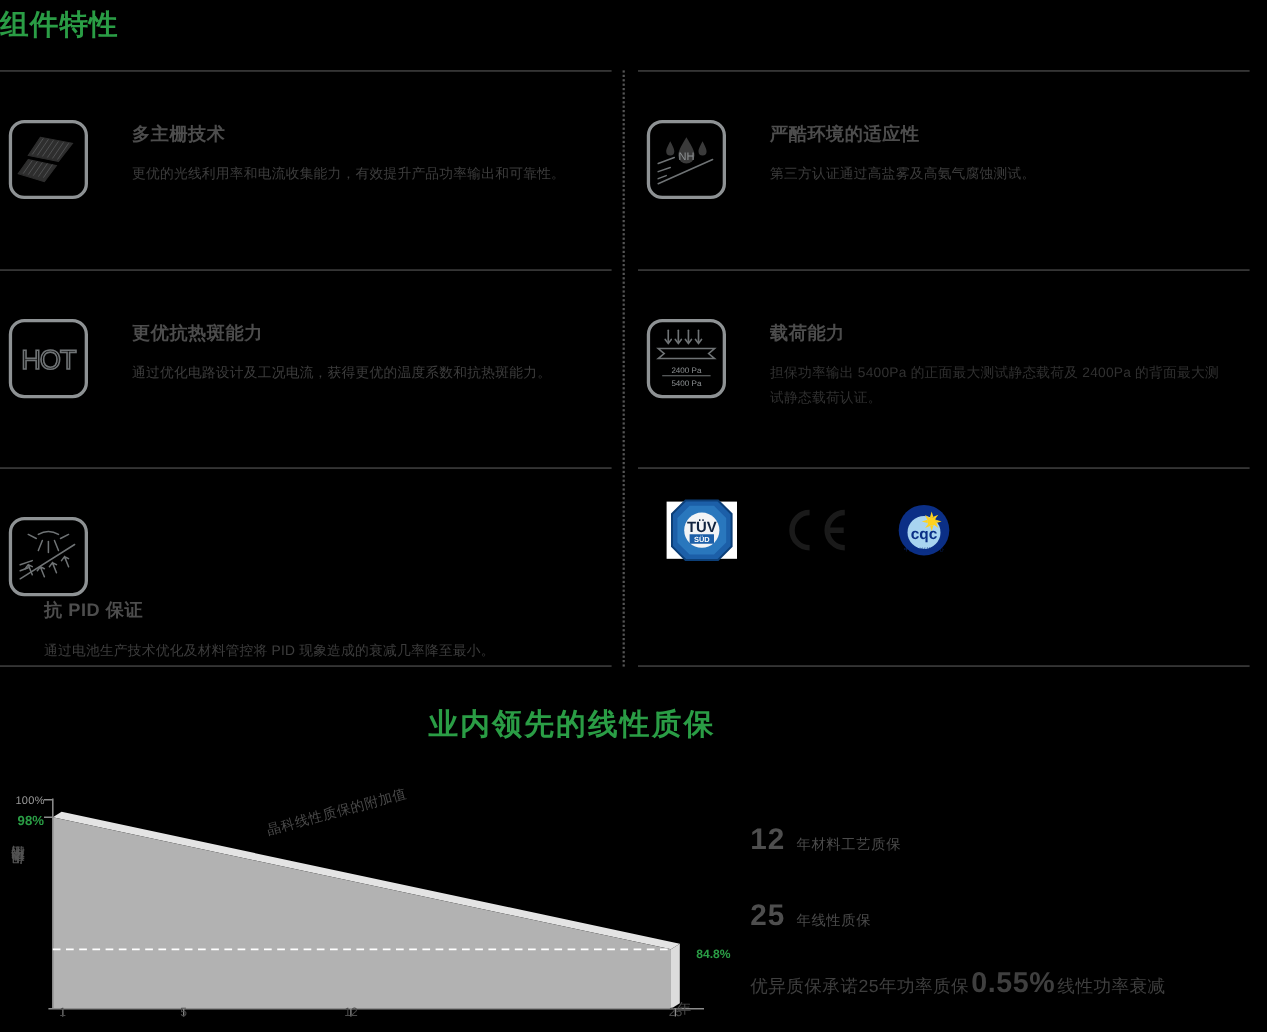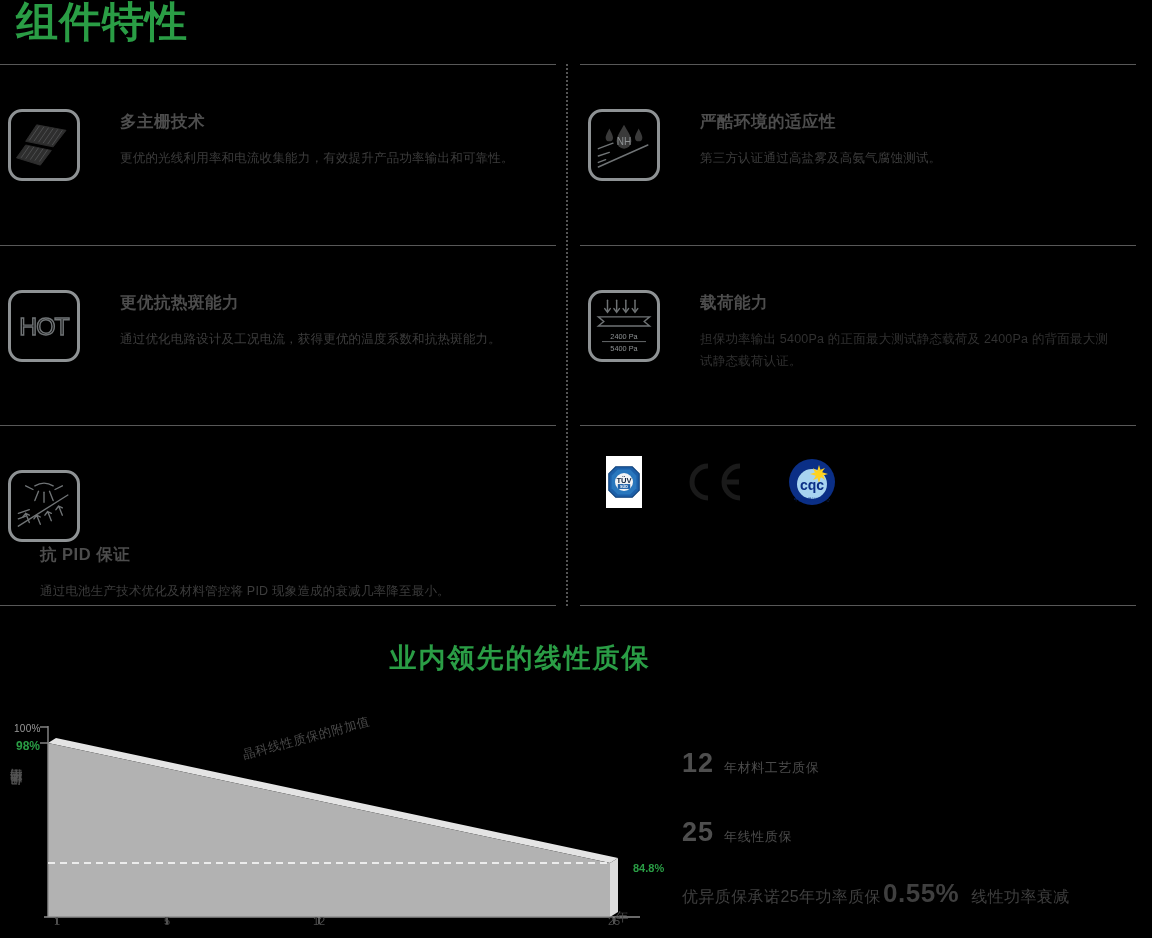--- a/index.html
+++ b/index.html
@@ -6,22 +6,22 @@
   html, body {
     width: 1152px; height: 938px;
     background: #000;
     font-family: "Liberation Sans", "DejaVu Sans", sans-serif;
     overflow: hidden;
   }
   .page { position: relative; width: 1152px; height: 938px; }
 
   
   .page-title {
-    position: absolute; left: 16px; top: 2px;
-    font-size: 42px; font-weight: 700; letter-spacing: 1px;
+    position: absolute; left: 0; top: 2px;
+    font-size: 26px; font-weight: 700; letter-spacing: 1px;
     color: #2a9d45; line-height: 40px;
   }
 
   
   .features {
     position: absolute; left: 0; top: 64px;
     width: 1152px; height: 542px;
   }
   .col { position: absolute; top: 0; width: 556px; height: 542px; }
   .col-left  { left: 0; }
@@ -63,21 +63,21 @@
     max-width: 420px; letter-spacing: .2px;
   }
   .feat-desc.dim { color: #313131; }
 
   
   .icon-box svg { display:block; width:100%; height:100%; }
 
   
   .certs { display: flex; align-items: center; padding-left: 26px; gap: 42px; }
   .cert-tuv {
-    width: 36px; height: 52px; position: relative;
+    width: 64px; height: 52px; position: relative;
     background: #fff; display:flex; align-items:center; justify-content:center;
   }
   .cert-ce { width: 62px; height: 44px; }
   .cert-cqc { width: 48px; height: 48px; }
 
   
   .warranty-title {
     position: absolute; top: 640px; left: 0; width: 1008px;
     text-align: center;
     font-size: 27px; font-weight: 700; color: #2a9d45; letter-spacing: 2px; padding-left: 32px;
@@ -137,21 +137,21 @@
   }
   .fact-line {
     position: absolute; left: 0; top: 130px;
     display: flex; align-items: baseline; white-space: nowrap;
   }
   .fact-line .t { font-size: 16px; color: #3f3f3f; letter-spacing: .4px; }
   .fact-line .big {
     font-size: 26px; font-weight: 700; color: #3f3f3f; margin: 0 2px 0 2px;
     letter-spacing: .5px;
   }
-  .fact-line .t2 { font-size: 16px; color: #3f3f3f; margin-left: 10px; letter-spacing: .4px; }
+  .fact-line .t2 { font-size: 16px; color: #3f3f3f; letter-spacing: .4px; }
 </style>
 </head>
 <body>
 
 <div class="page">
 
   <div class="page-title">组件特性</div>
 
   <div class="features">
 

